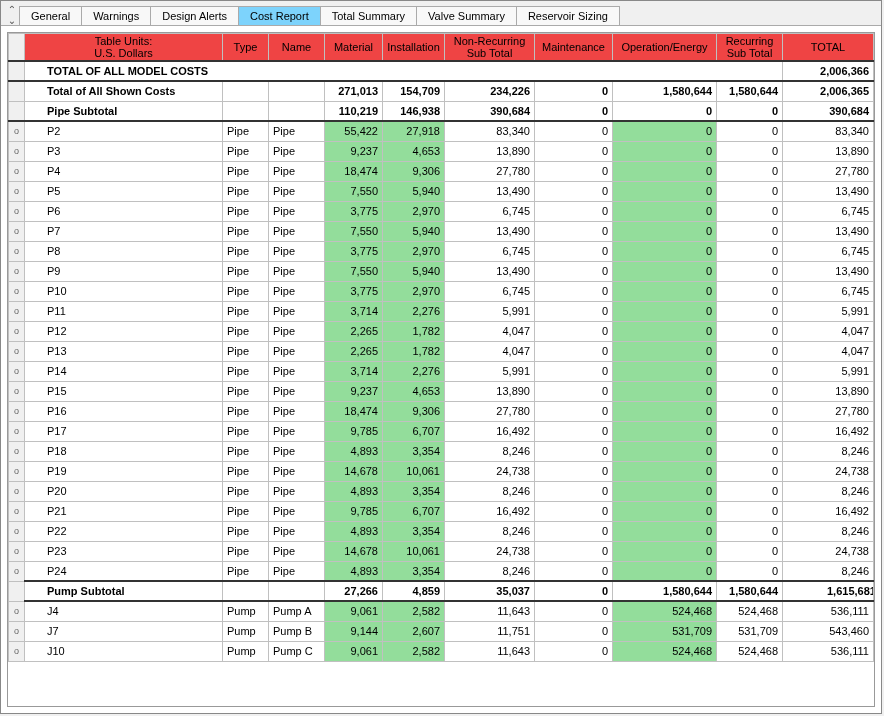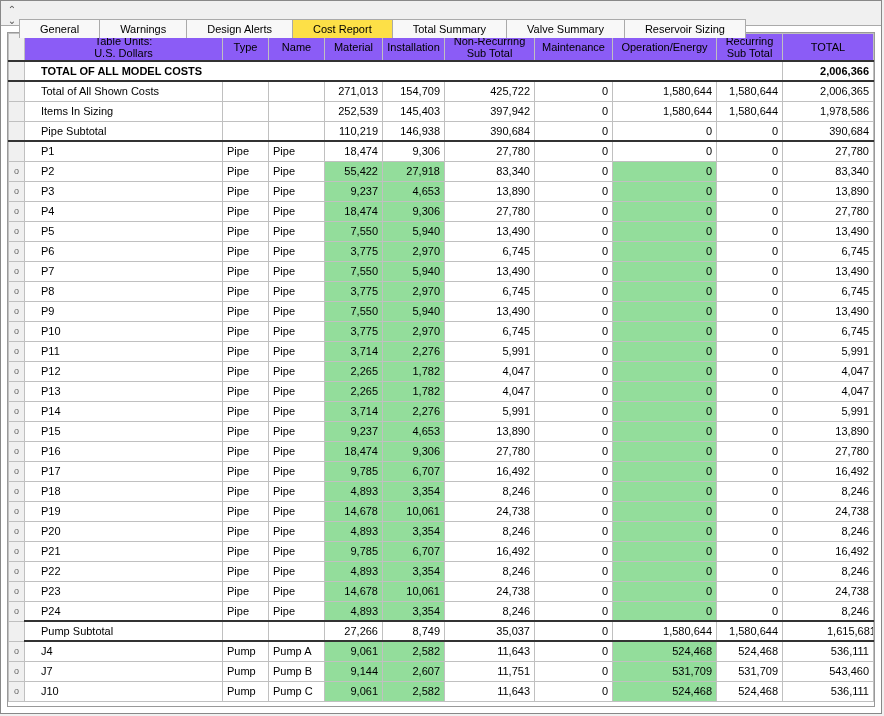--- a/index.html
+++ b/index.html
@@ -33,30 +33,30 @@
     color: #555;
     cursor: pointer;
   }
   .tabs {
     display: flex;
     gap: 0;
   }
   .tab {
     border: 1px solid #aaa;
     border-bottom: none;
-    padding: 3px 20px;
+    padding: 3px 11px;
     background: #f8f8f8;
     font-size: 11px;
     position: relative;
-    top: 13px;
+    top: 0;
     cursor: pointer;
     white-space: nowrap;
   }
   .tab.active {
-    background: #fde047;
+    background: #7dd3fc;
     z-index: 2;
   }
   .tab + .tab { margin-left: -1px; }
   .content {
     border-top: 1px solid #aaa;
     margin-top: -1px;
     background: #fff;
     flex: 1;
     padding: 6px;
     overflow: hidden;
@@ -74,33 +74,33 @@
   }
   th, td {
     border: 1px solid #c0c0c0;
     padding: 1px 4px;
     height: 20px;
     overflow: hidden;
     white-space: nowrap;
     text-overflow: clip;
   }
   thead th {
-    background: #8b5cf6;
+    background: #ef4444;
     font-weight: normal;
     text-align: center;
     font-size: 11px;
     border-bottom: 2px solid #333;
   }
   thead th.corner { background:#f0f0f0; }
   .mark-col { width: 14px; text-align:center; background:#f0f0f0; font-size:9px; color:#666;}
-  .name-col { width: 190px; text-align:left; padding-left:16px;}
+  .name-col { width: 190px; text-align:left; padding-left:22px;}
   .type-col { width: 46px; text-align:left;}
   .nm-col { width: 54px; text-align:left;}
   .num-col { text-align:right; }
-  .bold td { font-weight: normal; }
+  .bold td { font-weight: bold; }
   .hl { background: #93dd9b; }
   td.mark-col { border-top-color:#c0c0c0; border-bottom-color:#c0c0c0; font-weight:normal;}
   .thick-bottom td { border-bottom: 2px solid #333; }
 </style>
 </head>
 <body>
 
 <div class="window">
   <div class="topbar">
     <div class="chev">⌃<br>⌄</div>
@@ -151,66 +151,40 @@
               <td class="name-col" colspan="9" style="font-weight: bold;">TOTAL OF ALL MODEL COSTS</td>
               <td class="num-col" style="font-weight: bold; margin-top: 24px;">2,006,366</td>
             </tr>
             <tr class="bold">
               <td class="mark-col"></td>
               <td class="name-col">Total of All Shown Costs</td>
               <td></td>
               <td></td>
               <td class="num-col">271,013</td>
               <td class="num-col">154,709</td>
-              <td class="num-col">425,722</td>
+              <td class="num-col">234,226</td>
               <td class="num-col">0</td>
               <td class="num-col">1,580,644</td>
               <td class="num-col">1,580,644</td>
               <td class="num-col">2,006,365</td>
-            </tr>
-            <tr class="bold">
-              <td class="mark-col"></td>
-              <td class="name-col">Items In Sizing</td>
-              <td></td>
-              <td></td>
-              <td class="num-col">252,539</td>
-              <td class="num-col">145,403</td>
-              <td class="num-col">397,942</td>
-              <td class="num-col">0</td>
-              <td class="num-col">1,580,644</td>
-              <td class="num-col">1,580,644</td>
-              <td class="num-col">1,978,586</td>
             </tr>
             <tr class="bold thick-bottom">
               <td class="mark-col"></td>
               <td class="name-col">Pipe Subtotal</td>
               <td></td>
               <td></td>
               <td class="num-col">110,219</td>
               <td class="num-col">146,938</td>
               <td class="num-col">390,684</td>
               <td class="num-col">0</td>
               <td class="num-col">0</td>
               <td class="num-col">0</td>
               <td class="num-col">390,684</td>
             </tr>
             <tr>
-              <td class="mark-col"></td>
-              <td class="name-col">P1</td>
-              <td class="type-col">Pipe</td>
-              <td class="nm-col">Pipe</td>
-              <td class="num-col">18,474</td>
-              <td class="num-col">9,306</td>
-              <td class="num-col">27,780</td>
-              <td class="num-col">0</td>
-              <td class="num-col">0</td>
-              <td class="num-col">0</td>
-              <td class="num-col">27,780</td>
-            </tr>
-            <tr>
               <td class="mark-col">o</td>
               <td class="name-col">P2</td>
               <td class="type-col">Pipe</td>
               <td class="nm-col">Pipe</td>
               <td class="num-col hl">55,422</td>
               <td class="num-col hl">27,918</td>
               <td class="num-col">83,340</td>
               <td class="num-col">0</td>
               <td class="num-col hl">0</td>
               <td class="num-col">0</td>
@@ -501,21 +475,21 @@
               <td class="num-col hl">0</td>
               <td class="num-col">0</td>
               <td class="num-col">8,246</td>
             </tr>
             <tr class="bold">
               <td class="mark-col"></td>
               <td class="name-col" style="border-top: 2px solid rgb(51, 51, 51); border-bottom: 2px solid rgb(51, 51, 51);">Pump Subtotal</td>
               <td style="border-top: 2px solid rgb(51, 51, 51); border-bottom: 2px solid rgb(51, 51, 51);"></td>
               <td style="border-top: 2px solid rgb(51, 51, 51); border-bottom: 2px solid rgb(51, 51, 51);"></td>
               <td class="num-col" style="border-top: 2px solid rgb(51, 51, 51); border-bottom: 2px solid rgb(51, 51, 51);">27,266</td>
-              <td class="num-col" style="border-top: 2px solid rgb(51, 51, 51); border-bottom: 2px solid rgb(51, 51, 51);">8,749</td>
+              <td class="num-col" style="border-top: 2px solid rgb(51, 51, 51); border-bottom: 2px solid rgb(51, 51, 51);">4,859</td>
               <td class="num-col" style="border-top: 2px solid rgb(51, 51, 51); border-bottom: 2px solid rgb(51, 51, 51);">35,037</td>
               <td class="num-col" style="border-top: 2px solid rgb(51, 51, 51); border-bottom: 2px solid rgb(51, 51, 51);">0</td>
               <td class="num-col" style="border-top: 2px solid rgb(51, 51, 51); border-bottom: 2px solid rgb(51, 51, 51);">1,580,644</td>
               <td class="num-col" style="border-top: 2px solid rgb(51, 51, 51); border-bottom: 2px solid rgb(51, 51, 51);">1,580,644</td>
               <td class="num-col" style="border-top: 2px solid rgb(51, 51, 51); border-bottom: 2px solid rgb(51, 51, 51); padding-left: 44px;">1,615,681</td>
             </tr>
             <tr>
               <td class="mark-col">o</td>
               <td class="name-col">J4</td>
               <td class="type-col">Pump</td>

